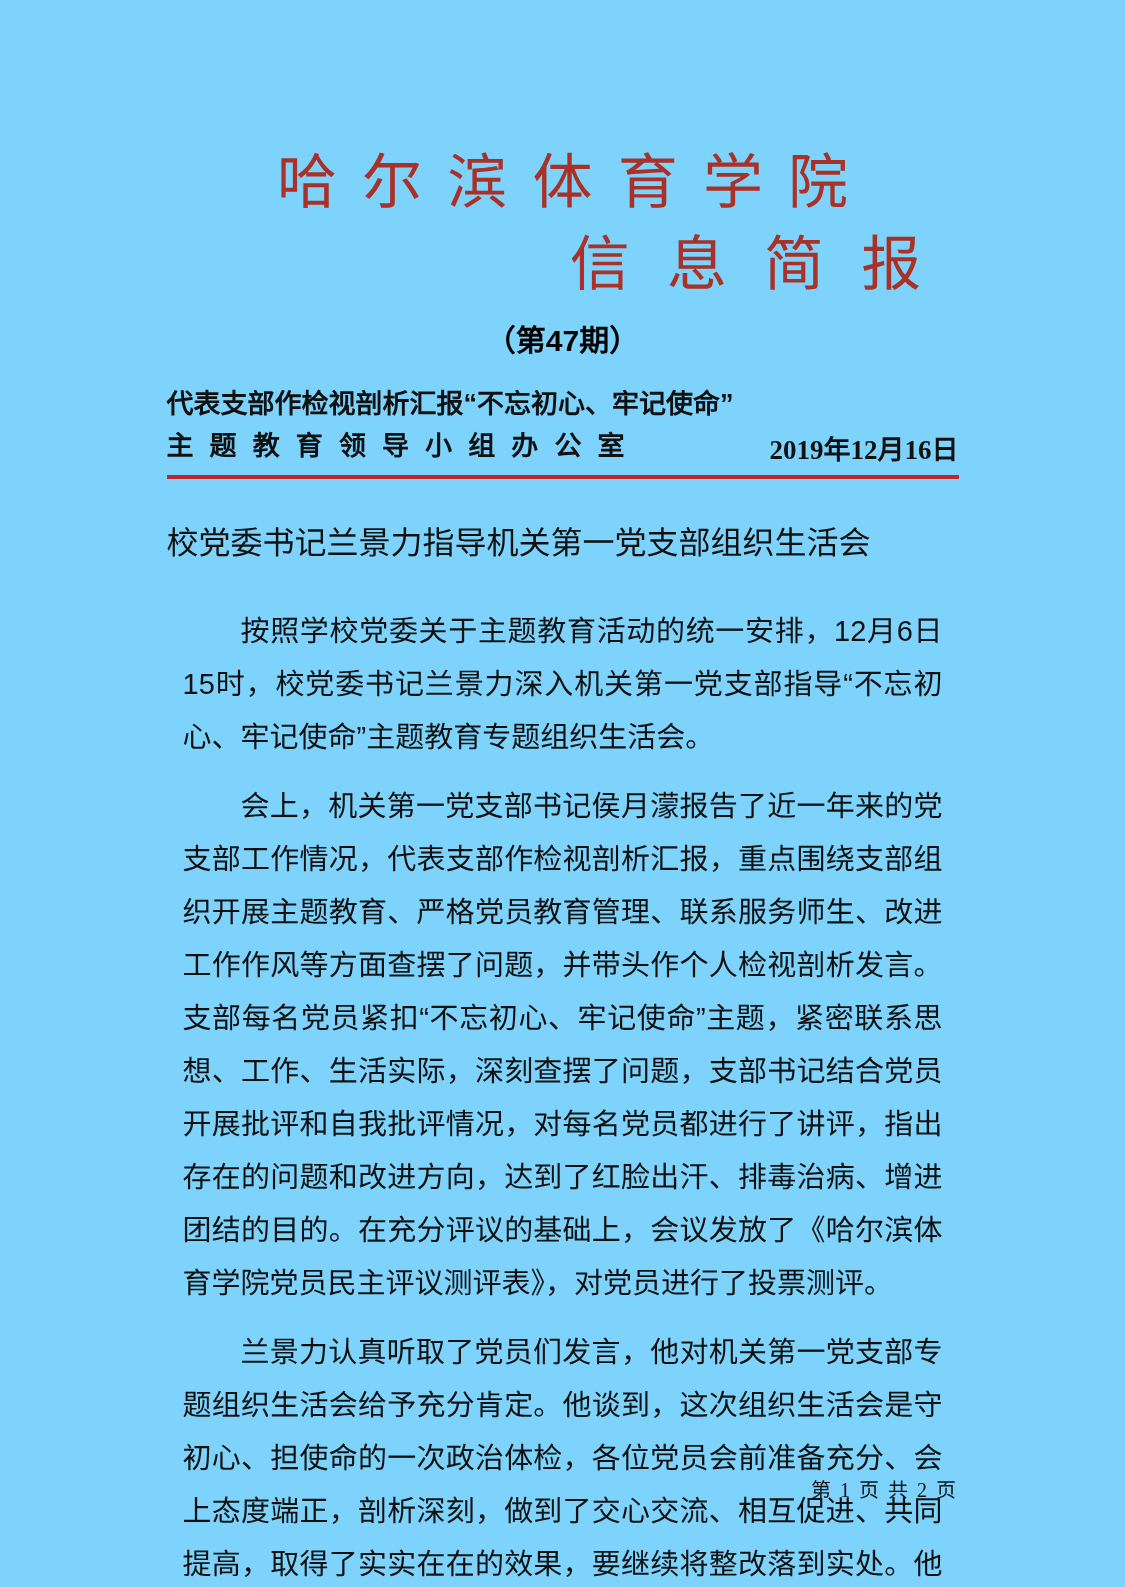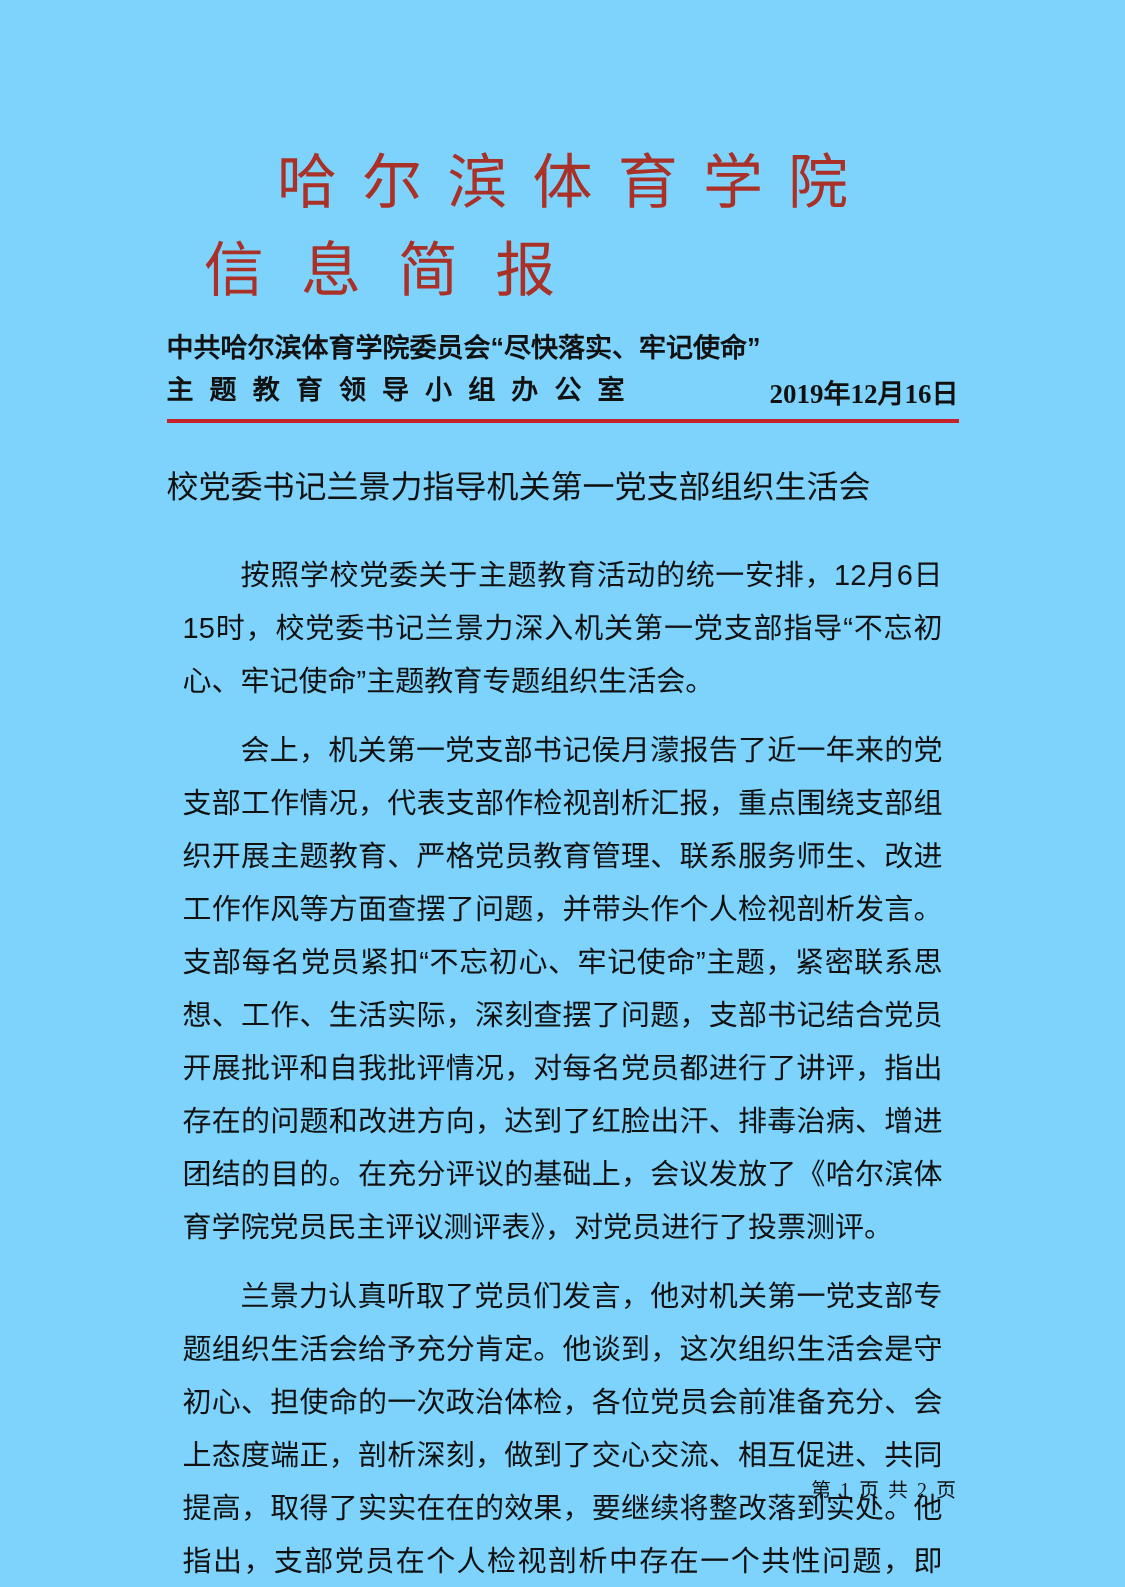--- a/index.html
+++ b/index.html
@@ -35,22 +35,22 @@
   .theme-title {
     margin-top: 26px;
     text-align: center;
     font-family: "Liberation Serif", "DejaVu Serif", serif;
     font-size: 54px;
     line-height: 1.15;
     color: #a93128;
     white-space: nowrap;
   }
   .bulletin-title {
-    margin-top: 22px;
-    text-align: left;
+    margin-top: 16px;
+    text-align: right;
     font-family: "Liberation Serif", "DejaVu Serif", serif;
     font-size: 60px;
     line-height: 1.1;
     letter-spacing: 0.62em;
     text-indent: 0.62em;
     color: #a93128;
     white-space: nowrap;
   }
   .issue-number {
     margin-top: 18px;
@@ -131,23 +131,24 @@
 <body>
 
 <div class="page">
   <div class="content">
 
     <div class="org-title">哈尔滨体育学院</div>
 
 
     <div class="bulletin-title">信息简报</div>
 
+    <div class="issue-number">（第47期）</div>
 
     <div class="issuer">
-      <div class="issuer-line1">中共哈尔滨体育学院委员会“尽快落实、牢记使命”</div>
+      <div class="issuer-line1">代表支部作检视剖析汇报“不忘初心、牢记使命”</div>
       <div class="issuer-row">
         <div class="issuer-line2">主题教育领导小组办公室</div>
         <div class="issue-date">2019年12月16日</div>
       </div>
       <div class="red-rule"></div>
     </div>
 
     <div class="headline">校党委书记兰景力指导机关第一党支部组织生活会</div>
 
     <div class="body-text">

